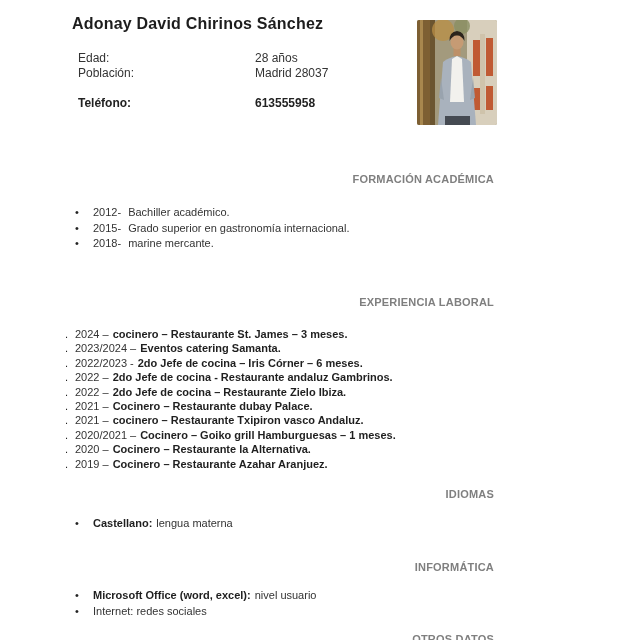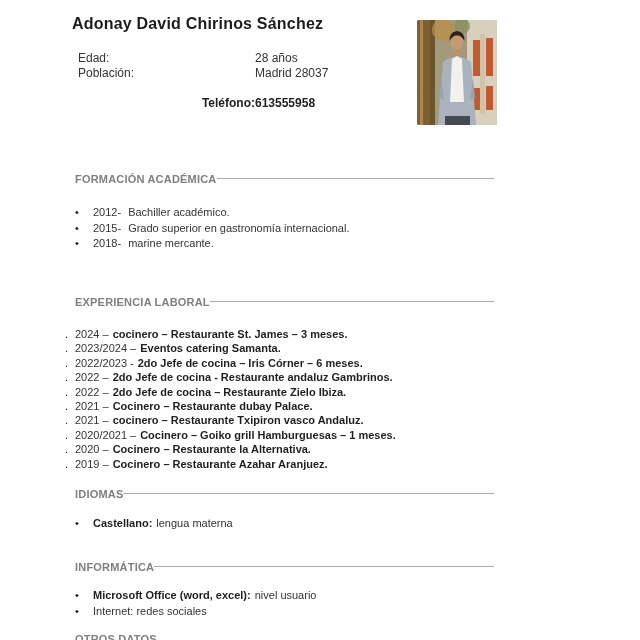--- a/index.html
+++ b/index.html
@@ -8,26 +8,26 @@
     font-family:"Liberation Sans",sans-serif;overflow:hidden;color:#333;border-radius:19px;
   }
   .name{
     position:absolute;left:72px;top:15px;margin:0;
     font-size:16px;font-weight:bold;color:#1d1d1d;letter-spacing:.2px;
   }
   
   .irow{position:absolute;left:78px;display:flex;font-size:12px;line-height:15px;color:#333;}
   .ilabel{width:177px;}
   .ival{white-space:nowrap;}
-  .irow.bold{font-weight:bold;color:#222;text-align:right;}
+  .irow.bold{font-weight:bold;color:#222;}
   
   .photo{position:absolute;left:417px;top:20px;width:80px;height:105px;border-radius:2px;}
   
-  .shead{position:absolute;left:75px;width:419px;display:flex;align-items:center;
-         font-size:11px;font-weight:bold;color:#7f7f7f;line-height:12px;letter-spacing:.2px;}
+  .shead{position:absolute;left:75px;width:419px;display:flex;align-items:flex-end;
+         font-size:11px;font-weight:bold;color:#7f7f7f;line-height:12px;letter-spacing:.2px;flex-direction:column;}
   .rule{flex:1;border-bottom:1px solid #aaaaaa;margin-bottom:1px;}
   
   .blist{position:absolute;left:75px;font-size:11px;color:#333;}
   .brow{display:flex;height:15.5px;line-height:15.5px;white-space:nowrap;}
   .bdot{width:18px;color:#222;}
   .byr{margin-right:7px;}
   .blead{font-weight:bold;color:#1f1f1f;}
   .blead:not(:empty){margin-right:4px;text-align:center;}
   
   .xlist{position:absolute;left:65px;font-size:11px;color:#333;}

